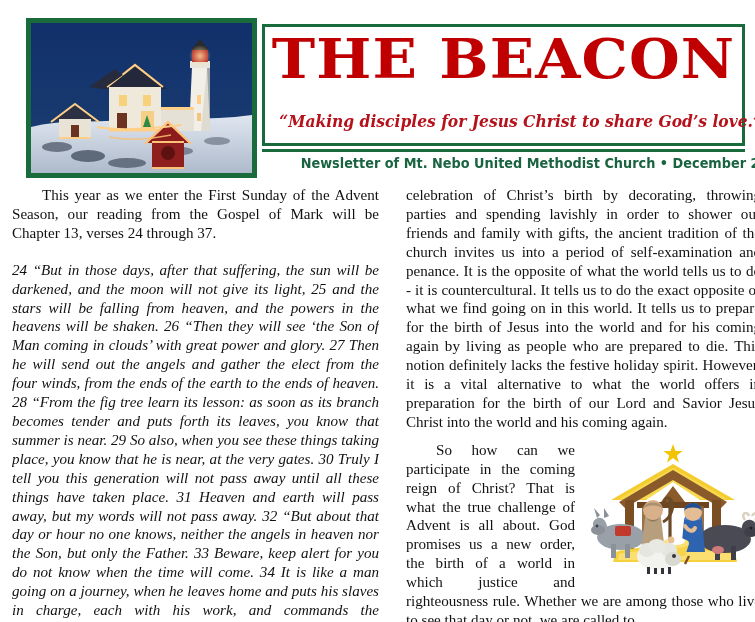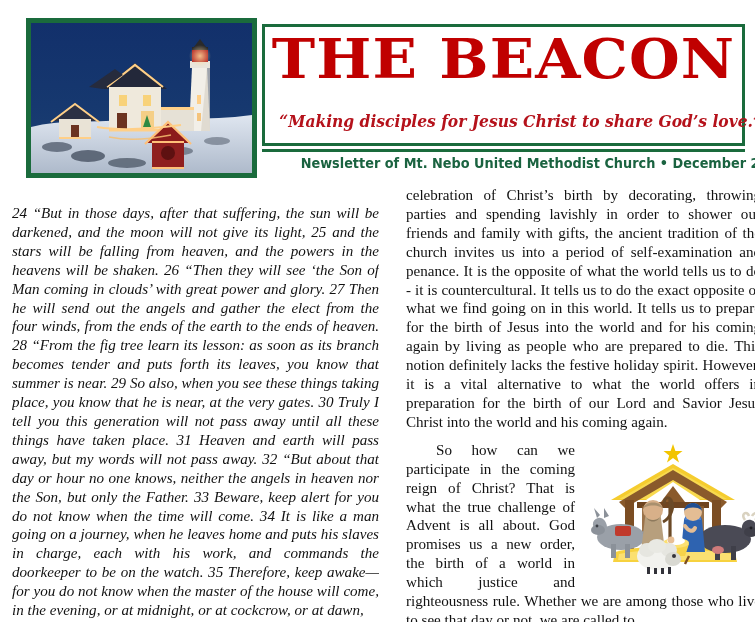--- a/index.html
+++ b/index.html
@@ -252,20 +252,21 @@
       <div class="masthead-tagline">“Making disciples for Jesus Christ to share God’s love.”</div>
     </div>
 
     <div class="banner-rule"></div>
     <div class="banner-line">Newsletter of Mt. Nebo United Methodist Church • December 2023</div>
   </div>
 
   <div class="columns">
 
     <div class="col col-left">
+      <p class="body-text indent">This year as we enter the First Sunday of the Advent Season, our reading from the Gospel of Mark will be Chapter 13, verses 24 through 37.</p>
       <p class="body-text scripture">24 “But in those days, after that suffering, the sun will be darkened, and the moon will not give its light, 25 and the stars will be falling from heaven, and the powers in the heavens will be shaken. 26 “Then they will see ‘the Son of Man coming in clouds’ with great power and glory.  27 Then he will send out the angels and gather the elect from the four winds, from the ends of the earth to the ends of heaven. 28 “From the fig tree learn its lesson: as soon as its branch becomes tender and puts forth its leaves, you know that summer is near.  29 So also, when you see these things taking place, you know that he is near, at the very gates.  30 Truly I tell you this generation will not pass away until all these things have taken place.  31 Heaven and earth will pass away, but my words will not pass away. 32 “But about that day or hour no one knows, neither the angels in heaven nor the Son, but only the Father.  33 Beware, keep alert for you do not know when the time will come.  34 It is like a man going on a journey, when he leaves home and puts his slaves in charge, each with his work, and commands the doorkeeper to be on the watch.  35 Therefore, keep awake—for you do not know when the master of the house will come, in the evening, or at midnight, or at cockcrow, or at dawn,</p>
     </div>
 
     <div class="col col-right">
       <p class="body-text">celebration of Christ’s birth by decorating, throwing parties and spending lavishly in order to shower our friends and family with gifts, the ancient tradition of the church invites us into a period of self-examination and penance.  It is the opposite of what the world tells us to do - it is countercultural.  It tells us to do the exact opposite of what we find going on in this world.  It tells us to prepare for the birth of Jesus into the world and for his coming again by living as people who are prepared to die.  This notion definitely lacks the festive holiday spirit.  However, it is a vital alternative to what the world offers in preparation for the birth of our Lord and Savior Jesus Christ into the world and his coming again.</p>
 
       <div class="nativity-float">
         <svg class="nativity-svg" viewBox="0 0 176 134">
 
           <g>

